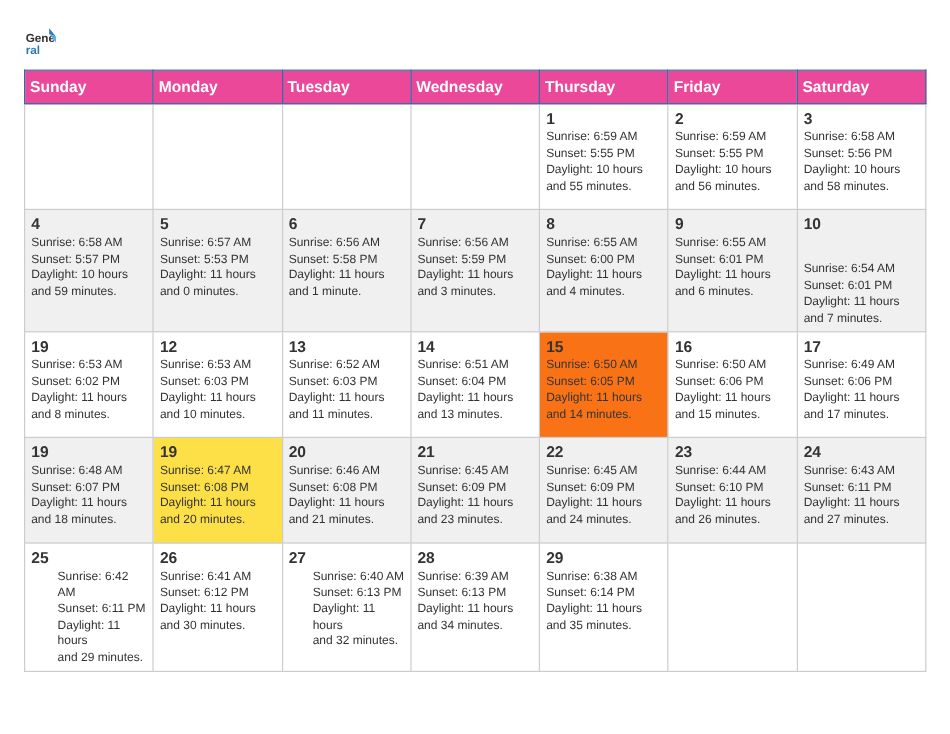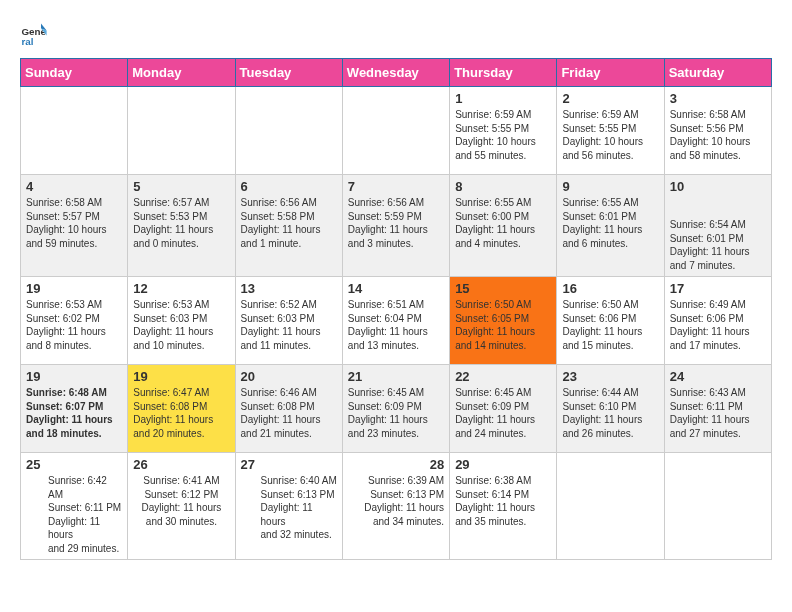--- a/index.html
+++ b/index.html
@@ -237,21 +237,21 @@
           <div class="day-number">17</div>
           <div class="day-info" style="white-space: pre-line;">Sunrise: 6:49 AM
 Sunset: 6:06 PM
 Daylight: 11 hours
 and 17 minutes.</div>
         </td>
       </tr>
       <tr>
         <td style="background-color: rgb(240, 240, 240);">
           <div class="day-number">19</div>
-          <div class="day-info" style="white-space: pre-line; font-weight: bold;">Sunrise: 6:48 AM
+          <div class="day-info" style="white-space: pre-line;">Sunrise: 6:48 AM
 Sunset: 6:07 PM
 Daylight: 11 hours
 and 18 minutes.</div>
         </td>
         <td style="background-color: #fde047;">
           <div class="day-number">19</div>
           <div class="day-info" style="white-space: pre-line;">Sunrise: 6:47 AM
 Sunset: 6:08 PM
 Daylight: 11 hours
 and 20 minutes.</div>
@@ -295,33 +295,33 @@
       <tr>
         <td style="background-color: rgb(255, 255, 255);">
           <div class="day-number">25</div>
           <div class="day-info" style="white-space: pre-line; margin-left: 22px;">Sunrise: 6:42 AM
 Sunset: 6:11 PM
 Daylight: 11 hours
 and 29 minutes.</div>
         </td>
         <td style="background-color: rgb(255, 255, 255);">
           <div class="day-number">26</div>
-          <div class="day-info" style="white-space: pre-line; text-align: center;">Sunrise: 6:41 AM
+          <div class="day-info" style="white-space: pre-line;">Sunrise: 6:41 AM
 Sunset: 6:12 PM
 Daylight: 11 hours
 and 30 minutes.</div>
         </td>
         <td style="background-color: rgb(255, 255, 255);">
           <div class="day-number">27</div>
           <div class="day-info" style="white-space: pre-line; margin-left: 20px;">Sunrise: 6:40 AM
 Sunset: 6:13 PM
 Daylight: 11 hours
 and 32 minutes.</div>
         </td>
-        <td style="background-color: rgb(255, 255, 255); text-align: right;">
+        <td style="background-color: rgb(255, 255, 255);">
           <div class="day-number">28</div>
           <div class="day-info" style="white-space: pre-line;">Sunrise: 6:39 AM
 Sunset: 6:13 PM
 Daylight: 11 hours
 and 34 minutes.</div>
         </td>
         <td style="background-color: rgb(255, 255, 255);">
           <div class="day-number">29</div>
           <div class="day-info" style="white-space: pre-line;">Sunrise: 6:38 AM
 Sunset: 6:14 PM

